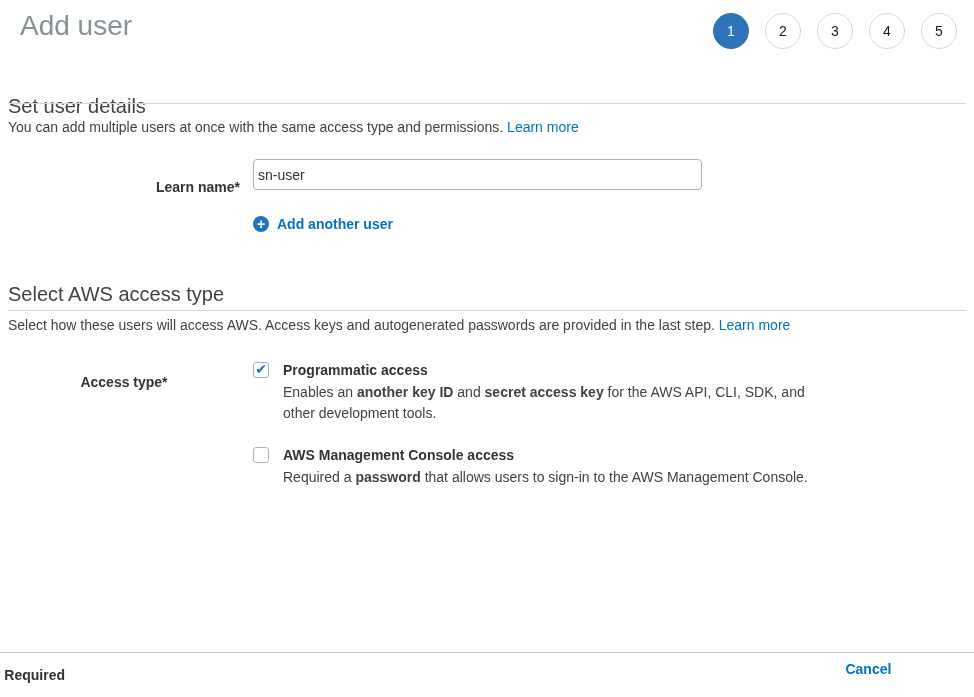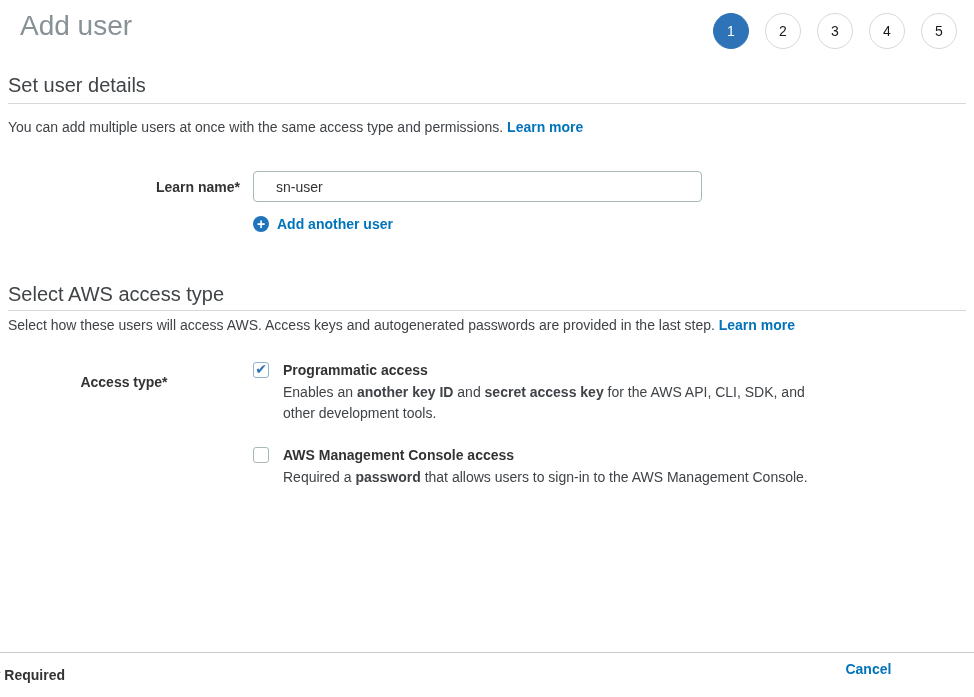--- a/index.html
+++ b/index.html
@@ -38,33 +38,33 @@
     font-size: 20px; font-weight: 400; color: #404447;
   }
   .divider {
     position: absolute; left: 8px; right: 8px; height: 1px;
     background: #d5d9d9;
   }
   .section-desc {
     position: absolute; left: 8px;
     font-size: 14px; color: #3f4347;
   }
-  a.link { color: #0073bb; text-decoration: none; cursor: pointer; font-weight: bold; }
+  a.link { color: #0073bb; text-decoration: none; cursor: pointer; }
 
   
   .form-label {
     position: absolute; left: 8px; width: 232px;
     text-align: right; font-weight: 700; color: #333;
     font-size: 14px;
   }
   .username-input {
-    position: absolute; left: 253px; top: 171px;
+    position: absolute; left: 253px; top: 159px;
     width: 449px; height: 31px;
     border: 1px solid #aab7b8; border-radius: 4px;
-    padding: 0 22px; font-size: 14px; color: #333;
+    padding: 0 4px; font-size: 14px; color: #333;
     font-family: "Liberation Sans", "DejaVu Sans", sans-serif;
     outline: none; background: #fff;
   }
   .add-another {
     position: absolute; left: 253px; top: 216px;
     display: flex; align-items: center; gap: 8px;
     cursor: pointer; text-decoration: none;
   }
   .plus-icon {
     width: 16px; height: 16px; border-radius: 50%;
@@ -137,21 +137,21 @@
   <h1 class="page-title">Add user</h1>
 
   <div class="stepper">
       <div class="step-circle active">1</div>
       <div class="step-circle">2</div>
       <div class="step-circle">3</div>
       <div class="step-circle">4</div>
       <div class="step-circle">5</div>
     </div>
 
-  <h2 class="section-heading" style="top: 74px; text-align: center;">Set user details</h2>
+  <h2 class="section-heading" style="top: 95px; text-align: center;">Set user details</h2>
   <div class="divider" style="top: 103px;"></div>
 
   <p class="section-desc" style="top: 119px;"><span>You can add multiple users at once with the same access type and permissions. </span><a class="link">Learn more</a></p>
 
   <label class="form-label" style="top: 179px;">Learn name*</label>
   <input class="username-input" type="text" value="sn-user" style="">
 
   <a class="add-another">
     <span class="plus-icon">+</span>
     <span class="add-another-label">Add another user</span>

